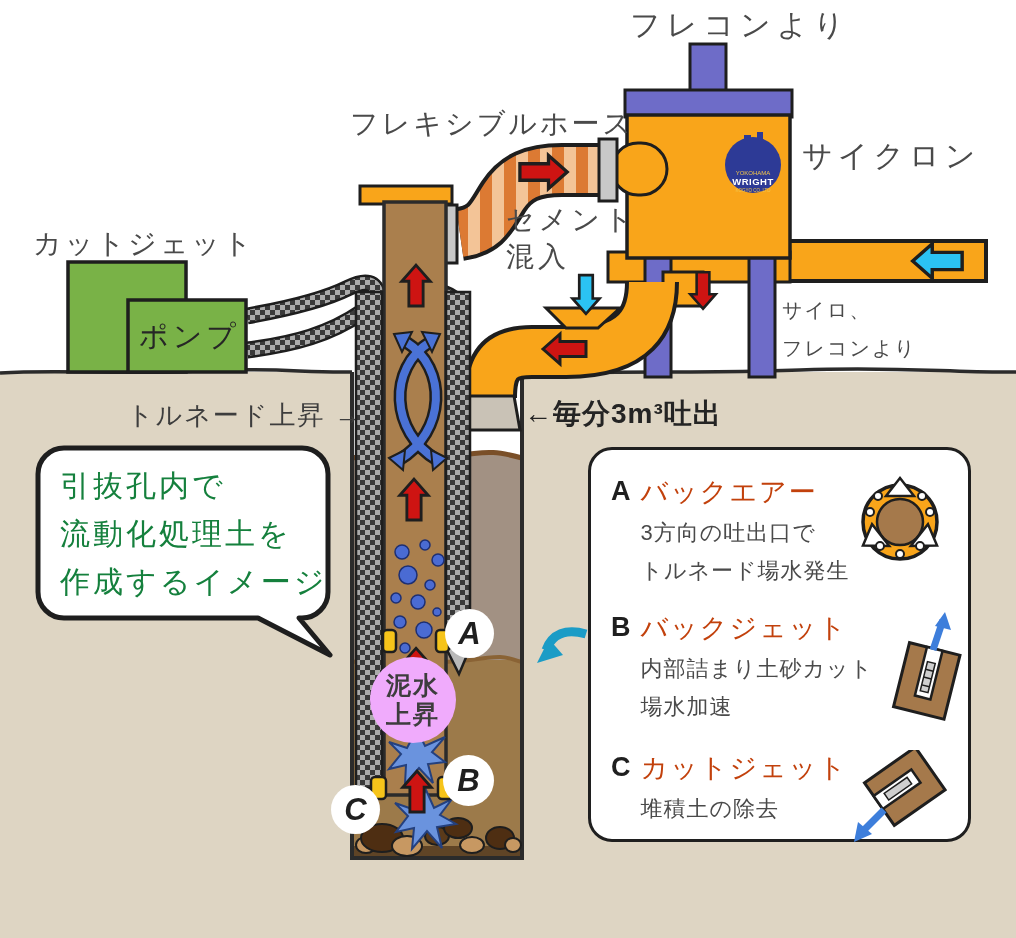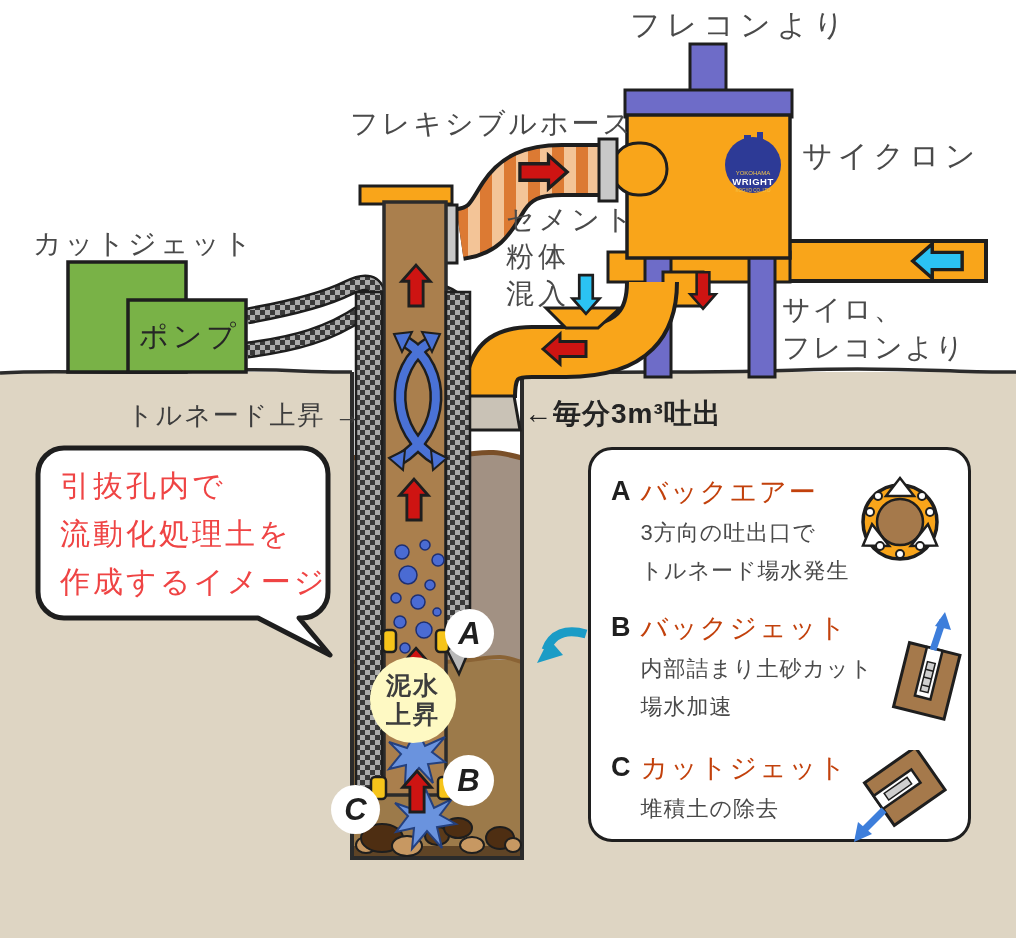--- a/index.html
+++ b/index.html
@@ -4,28 +4,28 @@
 <style>
   html,body{margin:0;padding:0;background:#fff;}
   .stage{position:relative;width:1016px;height:938px;background:#ffffff;overflow:hidden;
          font-family:"Liberation Sans",sans-serif;}
   .art{position:absolute;left:0;top:0;}
   .lbl{position:absolute;color:#4a4a4a;letter-spacing:2px;white-space:nowrap;line-height:1.25;}
   .lbl-air{left:630px;top:6px;font-size:30px;letter-spacing:6px;}
   .lbl-hose{left:350px;top:106px;font-size:28px;letter-spacing:3px;}
   .lbl-cyclone{left:802px;top:137px;font-size:30px;letter-spacing:5px;}
   .lbl-cement{left:506px;top:201px;font-size:28px;line-height:37px;letter-spacing:4px;}
-  .lbl-silo{left:782px;top:291px;font-size:28px;line-height:38px;letter-spacing:2px;}
+  .lbl-silo{left:782px;top:291px;font-size:20px;line-height:38px;letter-spacing:2px;}
   .lbl-comp{left:33px;top:226px;font-size:28px;letter-spacing:3px;}
   .lbl-pump{left:136px;top:318px;width:104px;text-align:right;font-size:29px;color:#262626;letter-spacing:4px;}
   .lbl-tornado{left:127px;top:399px;font-size:26px;color:#3d3d3d;letter-spacing:2px;}
   .lbl-discharge{left:524px;top:396px;font-size:28px;font-weight:bold;color:#242424;letter-spacing:1px;}
-  .bubble-text{left:60px;top:462px;font-size:30px;line-height:48px;color:#ef4444;letter-spacing:3px;}
+  .bubble-text{left:60px;top:462px;font-size:30px;line-height:48px;color:#15803d;letter-spacing:3px;}
   .mud-circle{position:absolute;left:370px;top:657px;width:86px;height:86px;border-radius:50%;
-              background:#fef9c3;display:flex;flex-direction:column;align-items:center;justify-content:center;
+              background:#f0abfc;display:flex;flex-direction:column;align-items:center;justify-content:center;
               font-size:25px;font-weight:bold;line-height:29px;color:#3d3d3d;letter-spacing:2px;}
   .marker{position:absolute;background:#ffffff;border-radius:50%;display:flex;align-items:center;
           justify-content:center;font-style:italic;font-weight:bold;font-size:31px;color:#1f1f1f;}
   .marker-a{left:445px;top:609px;width:49px;height:49px;}
   .marker-b{left:443px;top:755px;width:51px;height:51px;}
   .marker-c{left:331px;top:785px;width:49px;height:49px;}
   .legend{position:absolute;left:588px;top:447px;width:383px;height:395px;background:#fff;
           border:3px solid #1f1f1f;border-radius:24px;box-sizing:border-box;padding:24px 14px 10px 20px;}
   .lg-row{display:flex;margin-bottom:24px;}
   .lg-key{font-weight:bold;font-size:27px;color:#1f1f1f;margin:2px 10px 0 0;}
@@ -188,21 +188,20 @@
   <rect x="371" y="777" width="15" height="22" rx="4" fill="#F6C41A" stroke="#1e1e1e" stroke-width="2.5"></rect>
   <rect x="438" y="777" width="15" height="22" rx="4" fill="#F6C41A" stroke="#1e1e1e" stroke-width="2.5"></rect>
   <use href="#arr" transform="translate(417,792) scale(0.95)" fill="#CE1412" stroke="#1e1e1e" stroke-width="3"></use>
 </svg>
 
 <div class="lbl lbl-air">フレコンより</div>
 <div class="lbl lbl-hose">フレキシブルホース</div>
 <div class="lbl lbl-cyclone">サイクロン</div>
 <div class="lbl lbl-cement">
   <div>セメント</div>
-  <div>粉体</div>
   <div>混入</div>
 </div>
 <div class="lbl lbl-silo">
   <div>サイロ、</div>
   <div>フレコンより</div>
 </div>
 <div class="lbl lbl-comp">カットジェット</div>
 <div class="lbl lbl-pump">ポンプ</div>
 <div class="lbl lbl-tornado">トルネード上昇 →</div>
 <div class="lbl lbl-discharge">←毎分3m³吐出</div>

